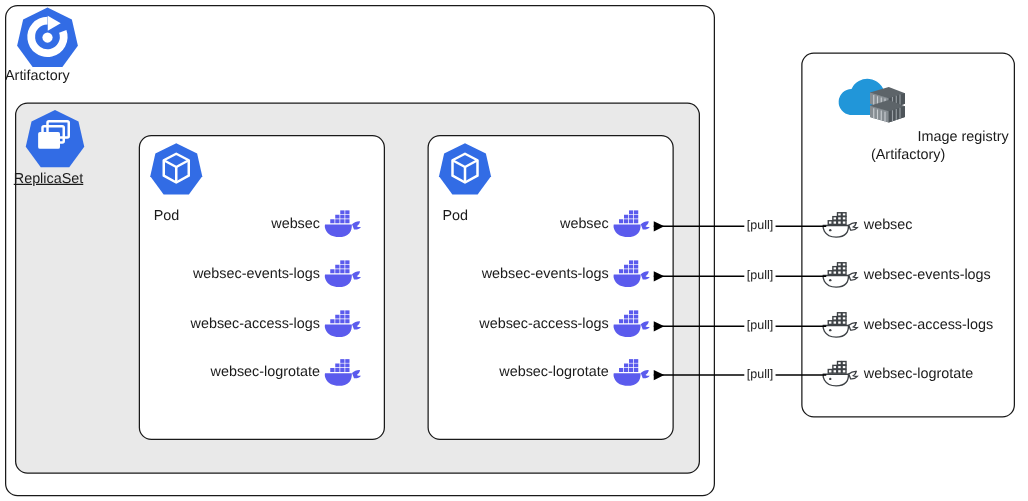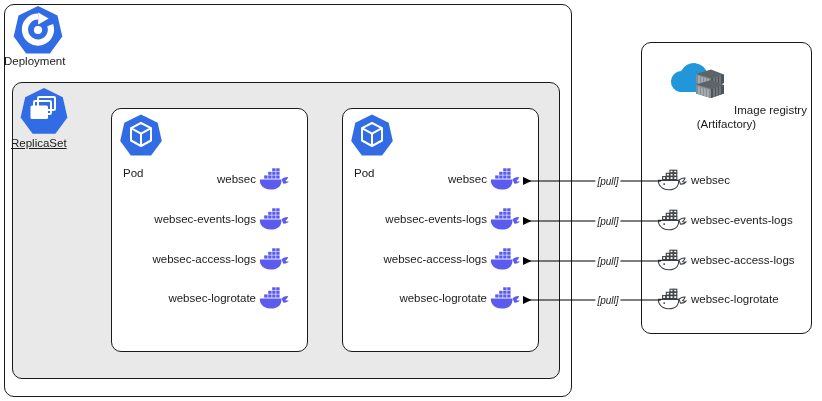--- a/index.html
+++ b/index.html
@@ -49,39 +49,38 @@
 
   .edge-layer { position:absolute; left:0; top:0; width:822px; height:401px; pointer-events:none; }
   .edge-lbl {
     position:absolute;
     font-size:10px;
     color:#1a1a1a;
     background:#ffffff;
     padding:0 2px;
     white-space:nowrap;
     transform:translate(-50%,-50%);
-    font-style:italic;
   }
 </style>
 </head>
 <body>
 
 <div id="canvas">
 
   <div class="box" style="left:4px; top:4px; width:568px; height:393px;"></div>
 
   <div class="icon" style="left:10px; top:4px; width:56px; height:52px;">
     <svg width="56" height="52" viewBox="0 0 56 52">
       <polygon points="28,2 47.5,11.5 52.3,32.5 39.9,49.5 16.1,49.5 3.7,32.5 8.5,11.5" fill="#326ce5"></polygon>
       <path d="M28 12.5 a13 13 0 1 0 12.2 8.6" fill="none" stroke="#ffffff" stroke-width="6.2" stroke-linecap="butt"></path>
       <polygon points="28.2,8.5 28.2,20.5 38.6,14.5" fill="#ffffff"></polygon>
       <circle cx="28" cy="26" r="4.1" fill="#ffffff"></circle>
     </svg>
   </div>
-  <div class="lbl" style="left:4px; top:55px;">Deployment</div>
+  <div class="lbl" style="left:4px; top:55px;">Artifactory</div>
 
   <div class="box gray" style="left:12px; top:82px; width:548px; height:297px;"></div>
 
   <div class="icon" style="left:17px; top:86px; width:54px; height:50px;">
     <svg width="54" height="50" viewBox="0 0 54 50">
       <polygon points="27,2 45.8,11.2 50.4,31.4 38.4,47.8 15.6,47.8 3.6,31.4 8.2,11.2" fill="#326ce5"></polygon>
       <rect x="21" y="11" width="17" height="13" rx="1.2" fill="none" stroke="#ffffff" stroke-width="2"></rect>
       <rect x="17" y="15" width="17" height="13" rx="1.2" fill="none" stroke="#ffffff" stroke-width="2"></rect>
       <rect x="13.5" y="19.5" width="17.5" height="13.5" rx="1.5" fill="#ffffff"></rect>
     </svg>

